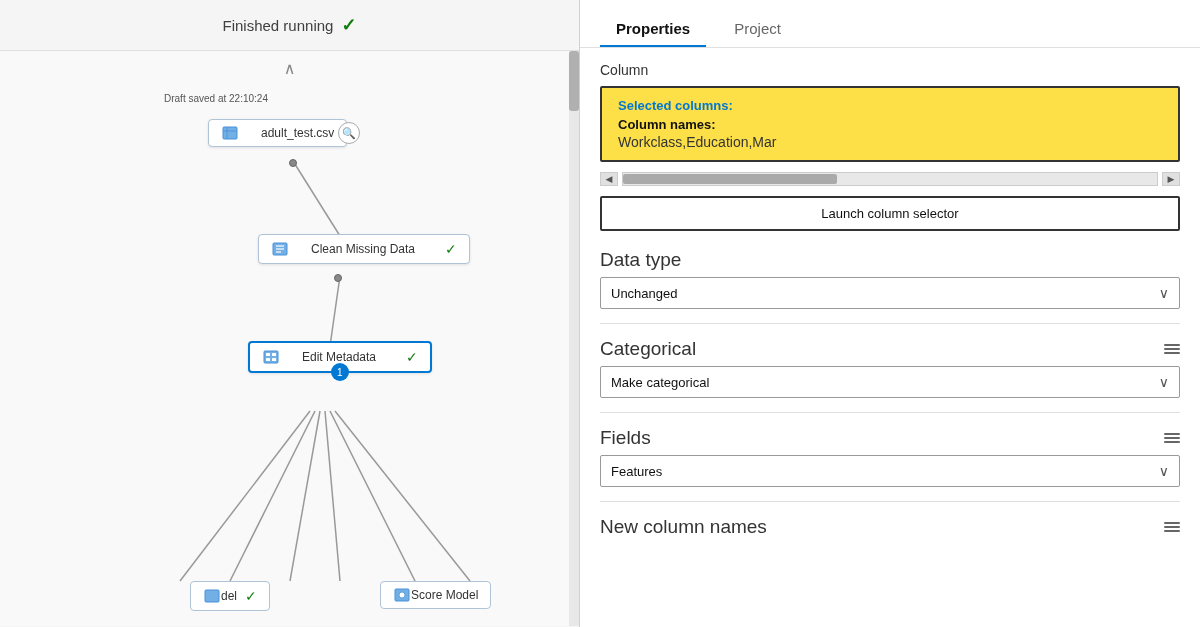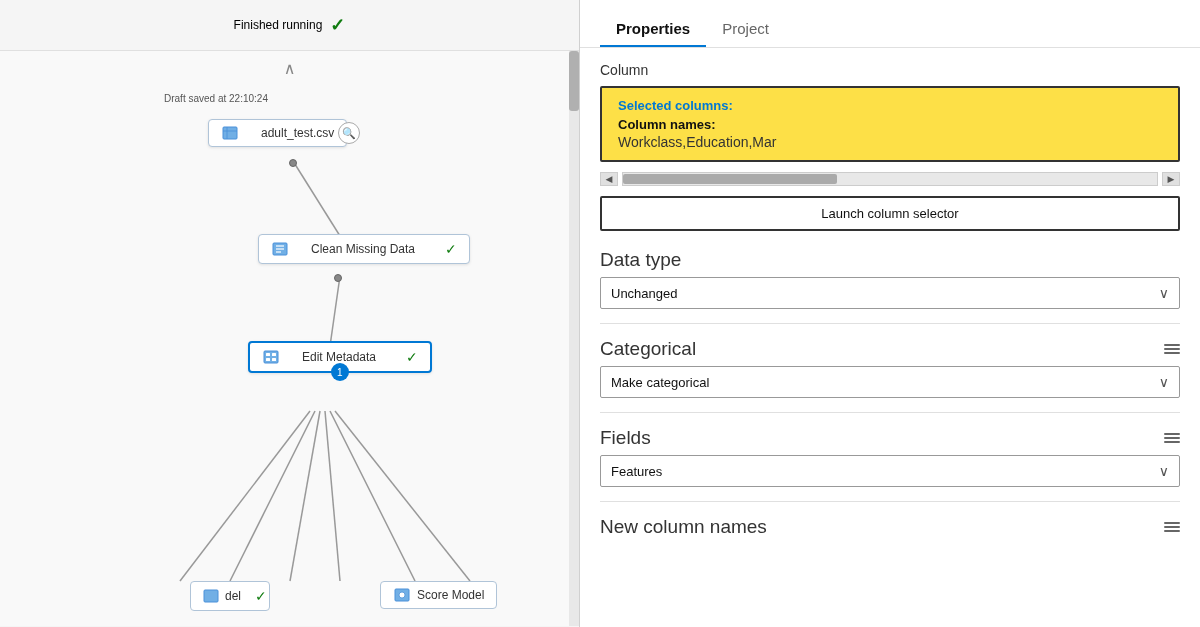--- a/index.html
+++ b/index.html
@@ -27,22 +27,22 @@
       display: flex;
       align-items: center;
       justify-content: center;
       padding: 14px 20px;
       background: #f5f5f5;
       border-bottom: 1px solid #e0e0e0;
       gap: 8px;
     }
 
     .canvas-header-text {
-      font-size: 12px;
-      color: #000000;
+      font-size: 15px;
+      color: #404040;
     }
 
     .check-icon {
       color: #107c10;
       font-size: 18px;
       font-weight: bold;
     }
 
     .canvas-body {
       position: relative;
@@ -188,38 +188,38 @@
 
     
     .node-partial {
       position: absolute;
       background: white;
       border: 1.5px solid #b0c4d8;
       border-radius: 4px;
       padding: 6px 12px;
       display: flex;
       align-items: center;
-      gap: 6px;
+      gap: 0;
       font-size: 12px;
       color: #333;
       white-space: nowrap;
     }
 
     
     .properties-panel {
       width: 620px;
       height: 627px;
       background: white;
       overflow-y: auto;
       padding: 0;
     }
 
     .props-tabs {
       display: flex;
-      gap: 0;
+      gap: 12px;
       padding: 12px 20px 0;
       border-bottom: 1px solid #e0e0e0;
     }
 
     .props-tab {
       padding: 8px 16px;
       font-size: 15px;
       cursor: pointer;
       color: #666;
       border-bottom: 2px solid transparent;

